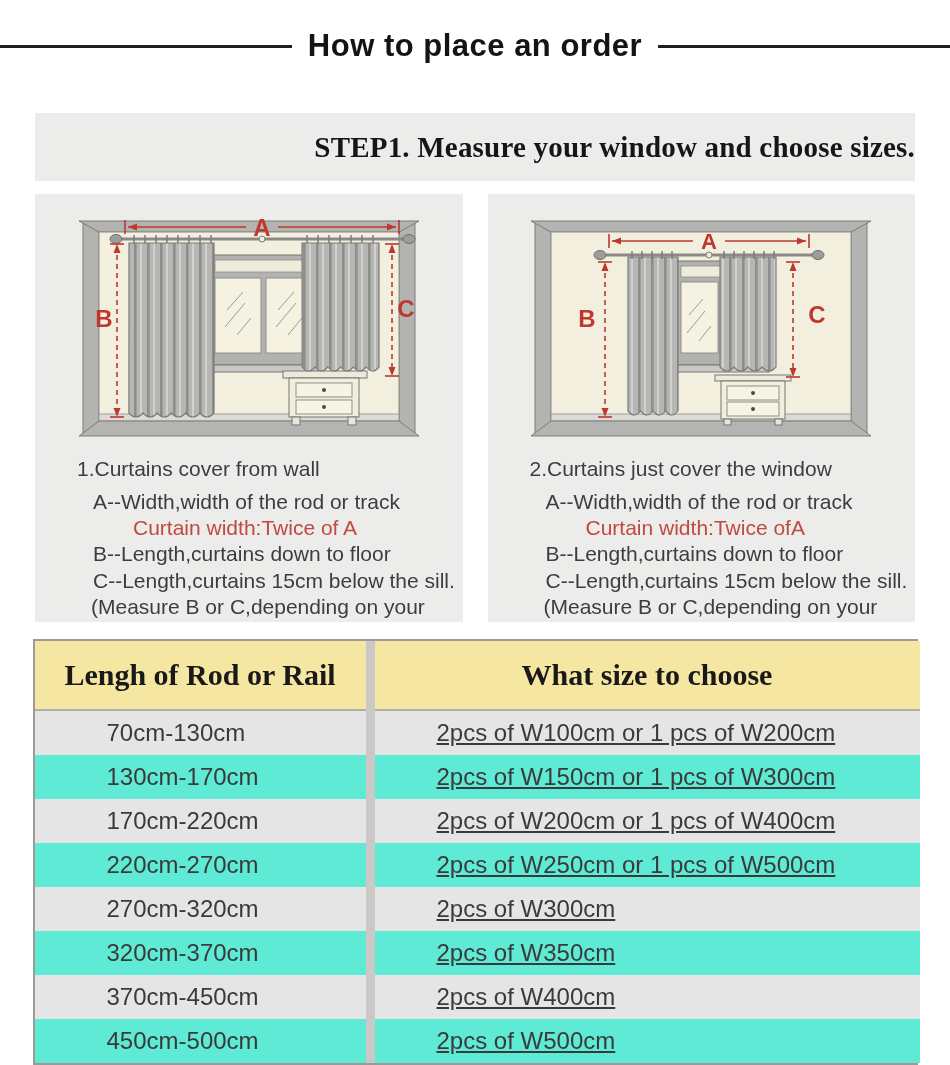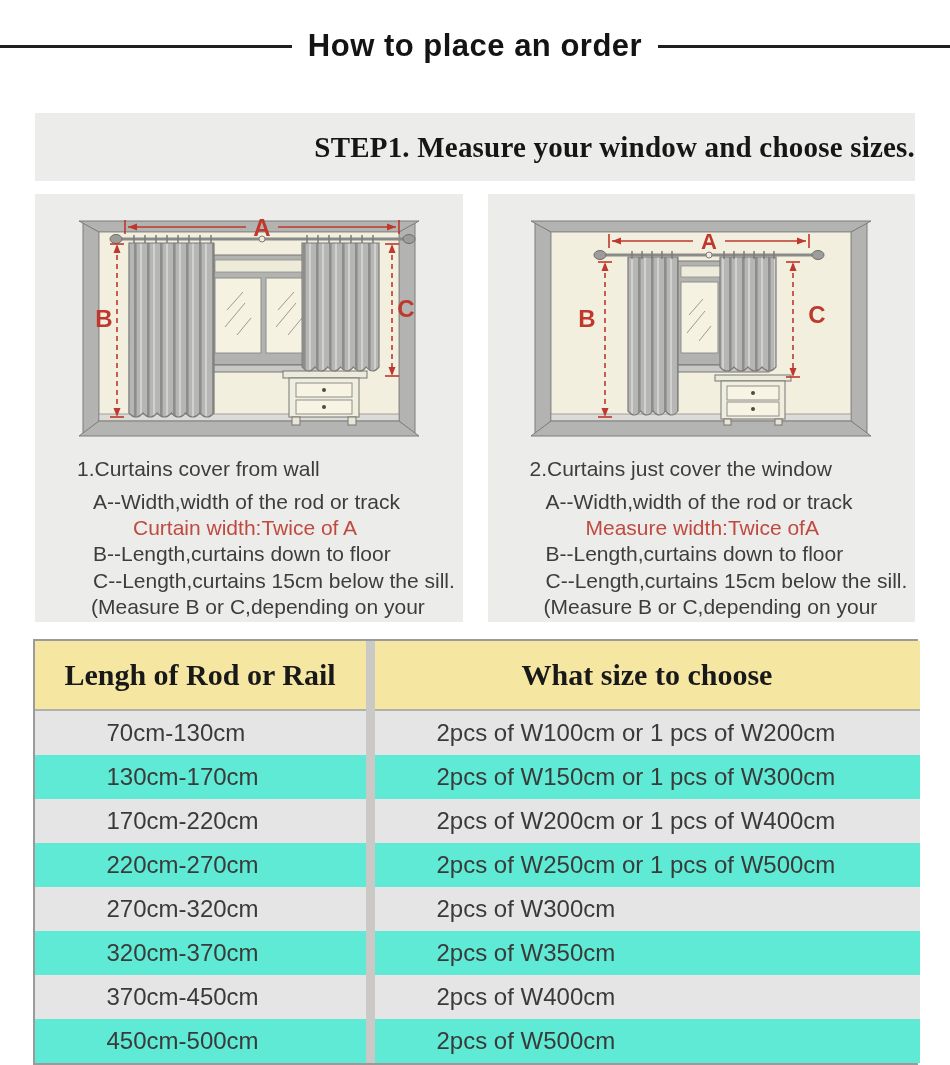--- a/index.html
+++ b/index.html
@@ -31,21 +31,21 @@
 
   
   .size-table{width:885px;margin:17px auto 0;border:2px solid #9c9b99;background:#cac9c6;
               display:grid;grid-template-columns:331px 545px;column-gap:9px;box-sizing:border-box;}
   .cell{display:flex;align-items:center;}
   .th{height:68px;background:#f5e7a2;justify-content:center;
       font-family:"Liberation Serif","DejaVu Serif",serif;font-weight:700;
       font-size:30px;color:#191919;border-bottom:2px solid #b1b0ad;}
   .td{height:44px;background:#e5e5e5;font-size:24px;color:#3a3a3a;}
   .td.c1{padding-left:72px;}
-  .td.c2{padding-left:62px;}
+  .td.c2{padding-left:62px;text-decoration:underline;}
   .td.alt{background:#5eead4;}
 </style>
 </head>
 <body>
 
 <div class="page">
 
   <div class="title-row">
     <div class="title-rule"></div>
     <h1 class="page-title">How to place an order</h1>
@@ -224,21 +224,21 @@
           <line x1="262" y1="49" x2="262" y2="160" stroke-dasharray="5,4"></line>
           <polygon points="262,47 258.5,56 265.5,56" stroke="none"></polygon>
           <polygon points="262,162 258.5,153 265.5,153" stroke="none"></polygon>
         </g>
         <text x="286" y="108" text-anchor="middle" font-size="24" font-weight="bold" fill="#bf382d">C</text>
       </svg>
 
       <div class="instr">
         <p class="instr-head">2.Curtains just cover the window</p>
         <p class="instr-line">A--Width,width of the rod or track</p>
-        <p class="instr-red">Measure width:Twice ofA</p>
+        <p class="instr-red">Curtain width:Twice ofA</p>
         <p class="instr-line">B--Length,curtains down to floor</p>
         <p class="instr-line">C--Length,curtains 15cm below the sill.</p>
         <p class="instr-note">(Measure B or C,depending on your need)</p>
       </div>
     </section>
   </div>
 
   <div class="size-table">
     <div class="cell th">Lengh of Rod or Rail</div>
     <div class="cell th">What size to choose</div>

